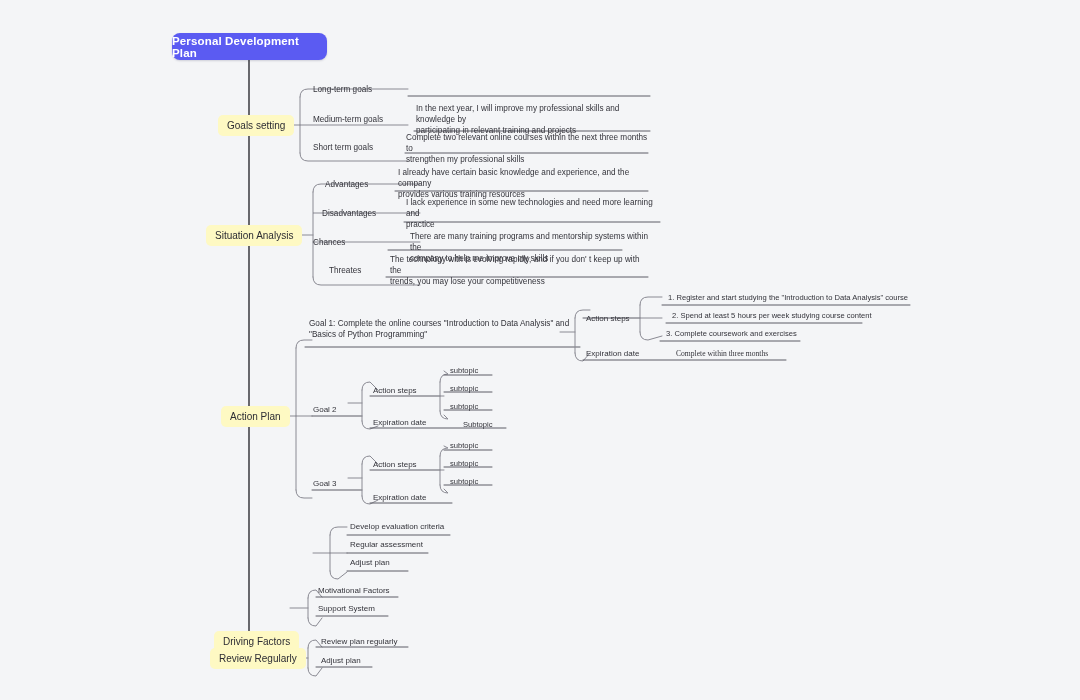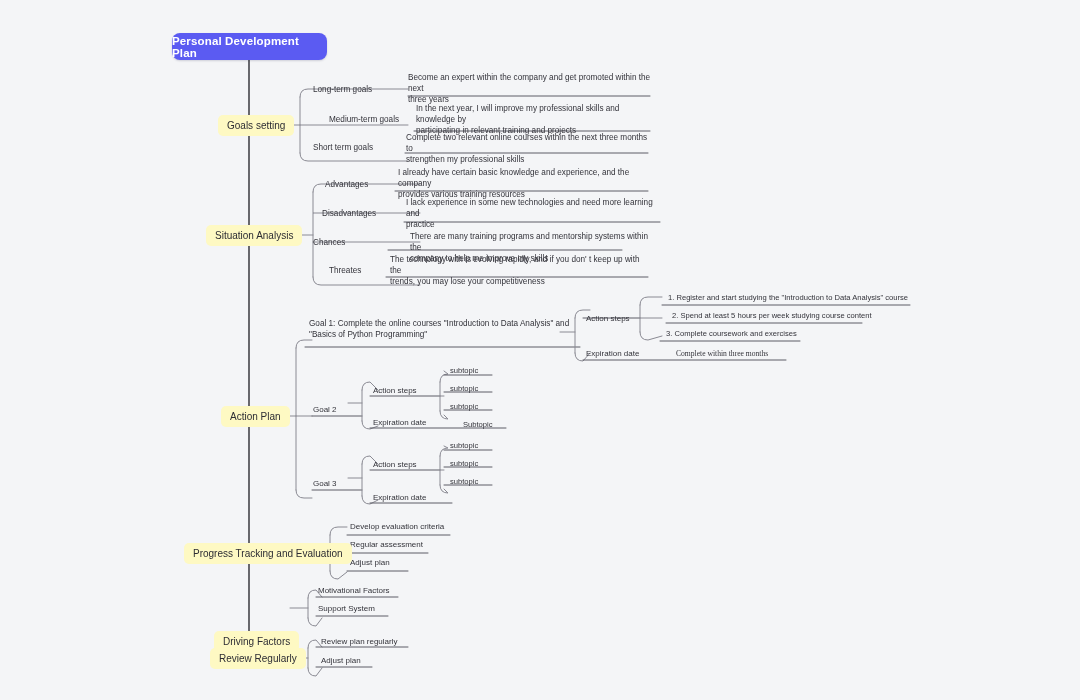--- a/index.html
+++ b/index.html
@@ -186,29 +186,26 @@
       <path d="M316 667 L372 667" stroke="#5d5d66"></path>
     </g>
   </svg>
 
 
   <div class="root-node">Personal Development Plan</div>
 
   <div class="pill" style="left:218px; top:115px;">Goals setting</div>
   <div class="pill" style="left:206px; top:225px;">Situation Analysis</div>
   <div class="pill" style="left:221px; top:406px;">Action Plan</div>
-  <div class="pill" style="left:184px; top:543px;">Progress Tracking and Evaluation</div>
   <div class="pill" style="left:214px; top:598px;margin-top:33px;">Driving Factors</div>
   <div class="pill" style="left:210px; top:648px;">Review Regularly</div>
 
   <div class="leaf" style="left:313px; top:84px;">Long-term goals</div>
-  <div class="leaf" style="left:408px; top:72px; width:248px;">Become an expert within the company and get promoted within the next
-three years</div>
-
-  <div class="leaf" style="left:313px; top:114px;margin-left:16px;">Medium-term goals</div>
+
+  <div class="leaf" style="left:313px; top:114px;">Medium-term goals</div>
   <div class="leaf" style="left:416px; top:103px; width:242px;">In the next year, I will improve my professional skills and knowledge by
 participating in relevant training and projects</div>
 
   <div class="leaf" style="left:313px; top:142px;">Short term goals</div>
   <div class="leaf" style="left:406px; top:132px; width:246px;">Complete two relevant online courses within the next three months to
 strengthen my professional skills</div>
 
   <div class="leaf" style="left:325px; top:179px;">Advantages</div>
   <div class="leaf" style="left:398px; top:167px; width:254px;">I already have certain basic knowledge and experience, and the company
 provides various training resources</div>

